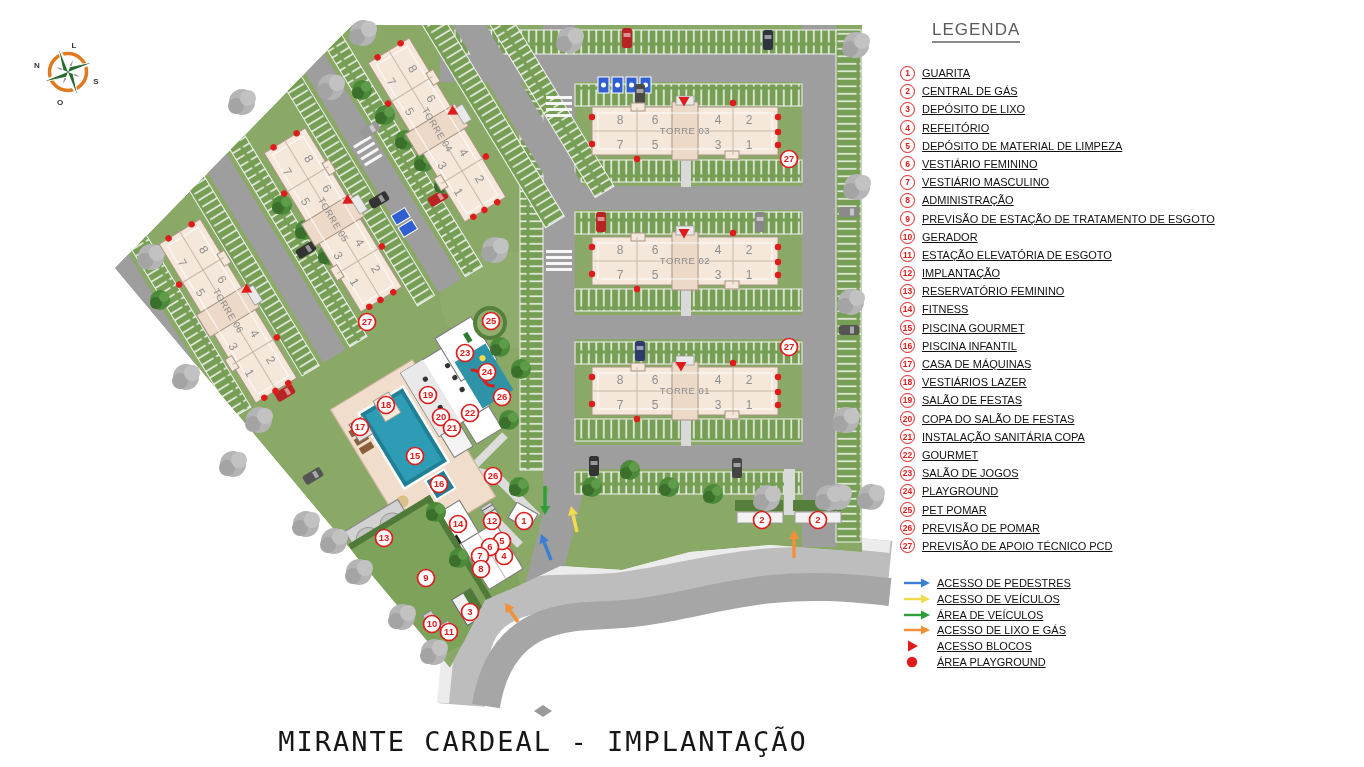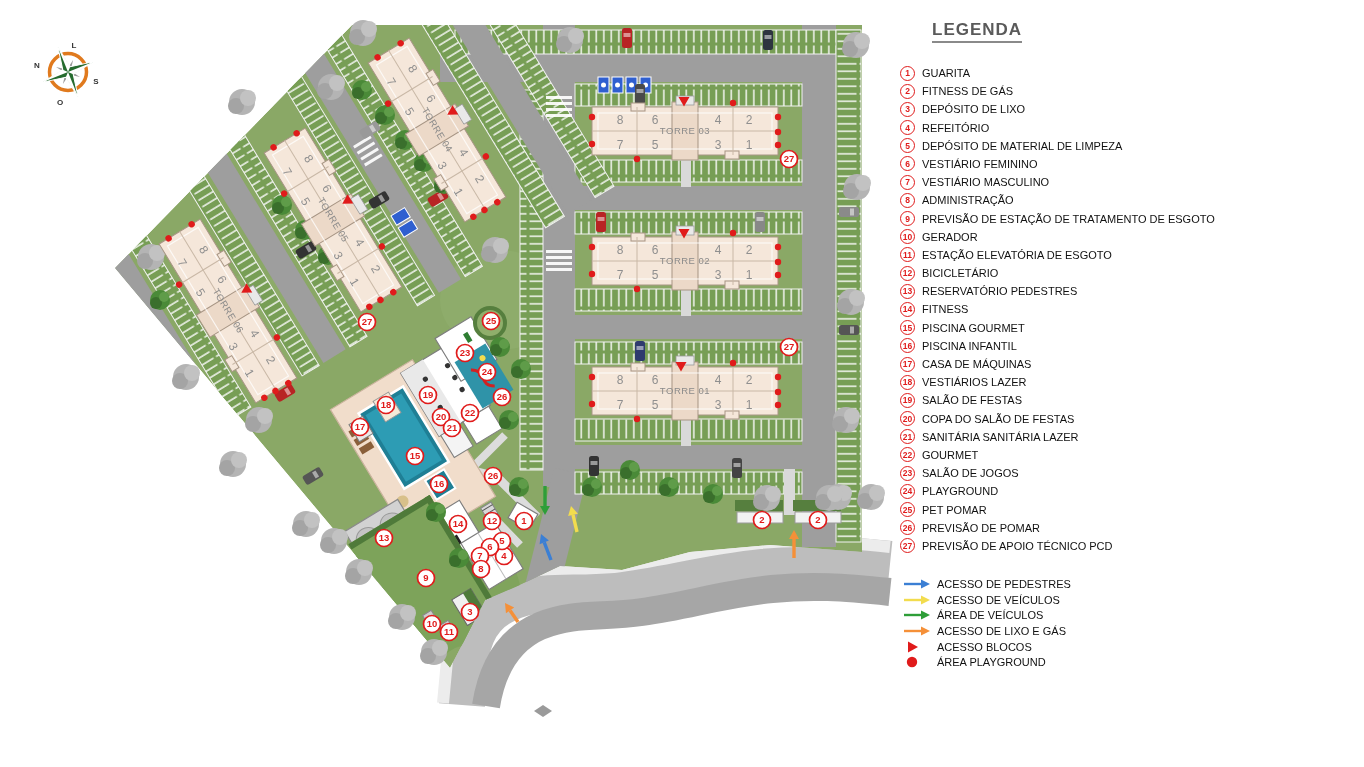--- a/index.html
+++ b/index.html
@@ -19,30 +19,30 @@
   .tri{fill:var(--red);}
   .mk-c{fill:#ffffff;stroke:var(--red);stroke-width:1.7;}
   .mk-t{font-size:9.5px;font-weight:bold;fill:var(--red);text-anchor:middle;}
   .prow{stroke:#f2f2f2;stroke-width:1;}
   .road{fill:var(--road);}
   .walk{fill:#d9d9d9;}
   .zbar{fill:#ffffff;opacity:.92;}
 
   
   .legend{position:absolute;left:900px;top:20px;width:330px;color:#111;}
-  .legend-title{margin-left:32px;width:fit-content;font-size:17px;font-weight:bold;
+  .legend-title{margin-left:32px;width:fit-content;font-size:17px;font-weight:normal;
     color:#5a5a5a;letter-spacing:1px;border-bottom:2px solid #8a8a8a;padding-bottom:1px;}
   #legend-items{list-style:none;margin:24px 0 0 0;padding:0;}
   #legend-items li{display:flex;align-items:center;margin-bottom:6.2px;height:12px;}
   .lnum{flex:0 0 15px;width:15px;height:15px;border:1.5px solid var(--red);border-radius:50%;
     color:var(--red);font-size:8.5px;font-weight:bold;display:flex;align-items:center;
     justify-content:center;box-sizing:border-box;margin-right:7px;}
-  .ltext{font-size:11px;white-space:nowrap;}
+  .ltext{font-size:11px;white-space:nowrap;text-decoration:underline;}
   #legend-access{list-style:none;margin:26px 0 0 2px;padding:0;}
-  #legend-access li{display:flex;align-items:flex-start;margin-bottom:4.2px;height:11.5px;}
+  #legend-access li{display:flex;align-items:flex-end;margin-bottom:4.2px;height:11.5px;}
   #legend-access .shape{width:30px;margin-right:5px;display:flex;align-items:center;}
 
   
   .plan-title{position:absolute;top:726px;left:183px;width:720px;text-align:center;
     font-family:"DejaVu Sans Mono", monospace;font-size:27px;letter-spacing:2px;color:#161616;}
   .title-diamond{position:absolute;left:534px;top:705px;width:18px;height:12px;background:#9a9a9a;
     clip-path:polygon(50% 0,100% 50%,50% 100%,0 50%);}
 </style>
 </head>
 <body>
@@ -886,21 +886,21 @@
 
 <div class="legend">
   <div class="legend-title">LEGENDA</div>
   <ul id="legend-items">
         <li>
           <span class="lnum">1</span>
           <span class="ltext">GUARITA</span>
         </li>
         <li>
           <span class="lnum">2</span>
-          <span class="ltext">FITNESS DE GÁS</span>
+          <span class="ltext">CENTRAL DE GÁS</span>
         </li>
         <li>
           <span class="lnum">3</span>
           <span class="ltext">DEPÓSITO DE LIXO</span>
         </li>
         <li>
           <span class="lnum">4</span>
           <span class="ltext">REFEITÓRIO</span>
         </li>
         <li>
@@ -926,25 +926,25 @@
         <li>
           <span class="lnum">10</span>
           <span class="ltext">GERADOR</span>
         </li>
         <li>
           <span class="lnum">11</span>
           <span class="ltext">ESTAÇÃO ELEVATÓRIA DE ESGOTO</span>
         </li>
         <li>
           <span class="lnum">12</span>
-          <span class="ltext">BICICLETÁRIO</span>
+          <span class="ltext">IMPLANTAÇÃO</span>
         </li>
         <li>
           <span class="lnum">13</span>
-          <span class="ltext">RESERVATÓRIO PEDESTRES</span>
+          <span class="ltext">RESERVATÓRIO FEMININO</span>
         </li>
         <li>
           <span class="lnum">14</span>
           <span class="ltext">FITNESS</span>
         </li>
         <li>
           <span class="lnum">15</span>
           <span class="ltext">PISCINA GOURMET</span>
         </li>
         <li>
@@ -962,21 +962,21 @@
         <li>
           <span class="lnum">19</span>
           <span class="ltext">SALÃO DE FESTAS</span>
         </li>
         <li>
           <span class="lnum">20</span>
           <span class="ltext">COPA DO SALÃO DE FESTAS</span>
         </li>
         <li>
           <span class="lnum">21</span>
-          <span class="ltext">SANITÁRIA SANITÁRIA LAZER</span>
+          <span class="ltext">INSTALAÇÃO SANITÁRIA COPA</span>
         </li>
         <li>
           <span class="lnum">22</span>
           <span class="ltext">GOURMET</span>
         </li>
         <li>
           <span class="lnum">23</span>
           <span class="ltext">SALÃO DE JOGOS</span>
         </li>
         <li>
@@ -1046,14 +1046,15 @@
             <svg width="30" height="12">
               <circle cx="10" cy="6" r="5.2" fill="#e01b1b"></circle>
             </svg>
           </span>
           <span class="ltext">ÁREA PLAYGROUND</span>
         </li>
       </ul>
 </div>
 
 <div class="title-diamond"></div>
+<div class="plan-title">MIRANTE CARDEAL - IMPLANTAÇÃO</div>
 
 </div>
 
 </body></html>

